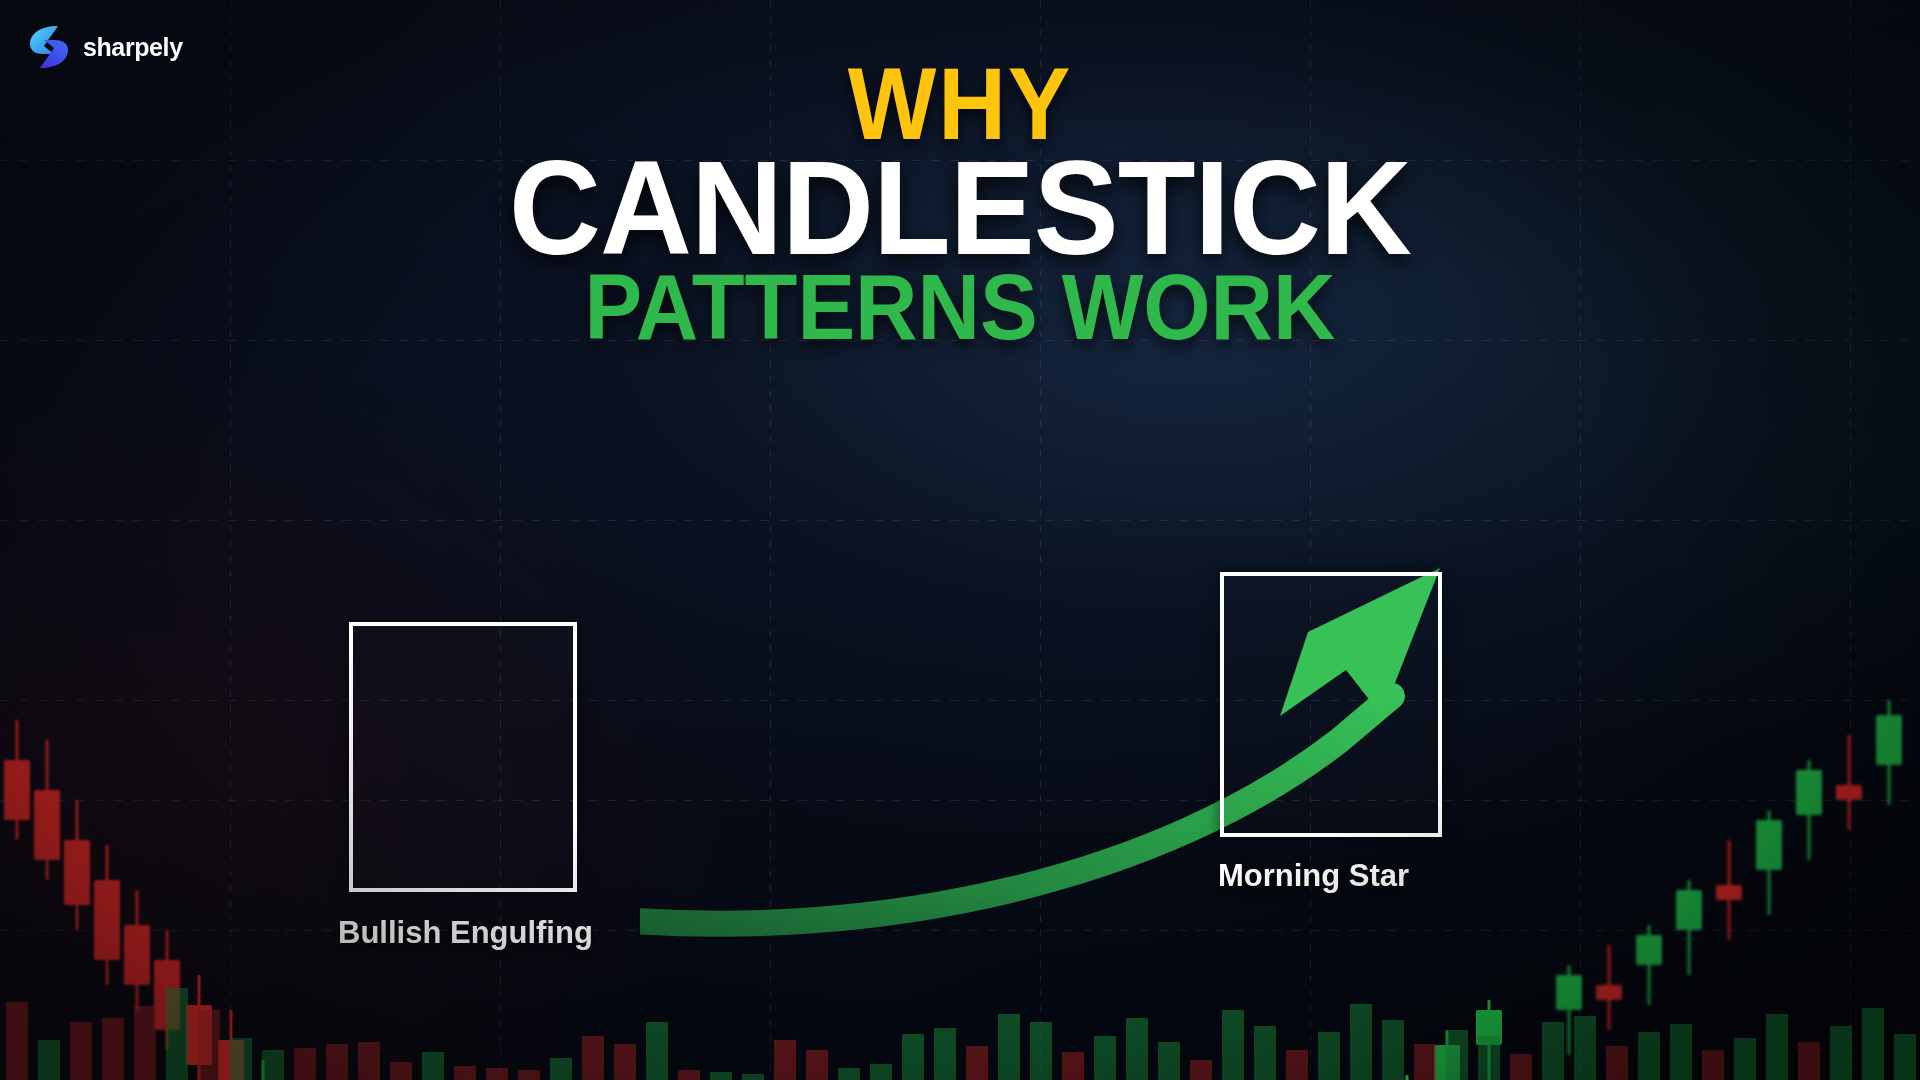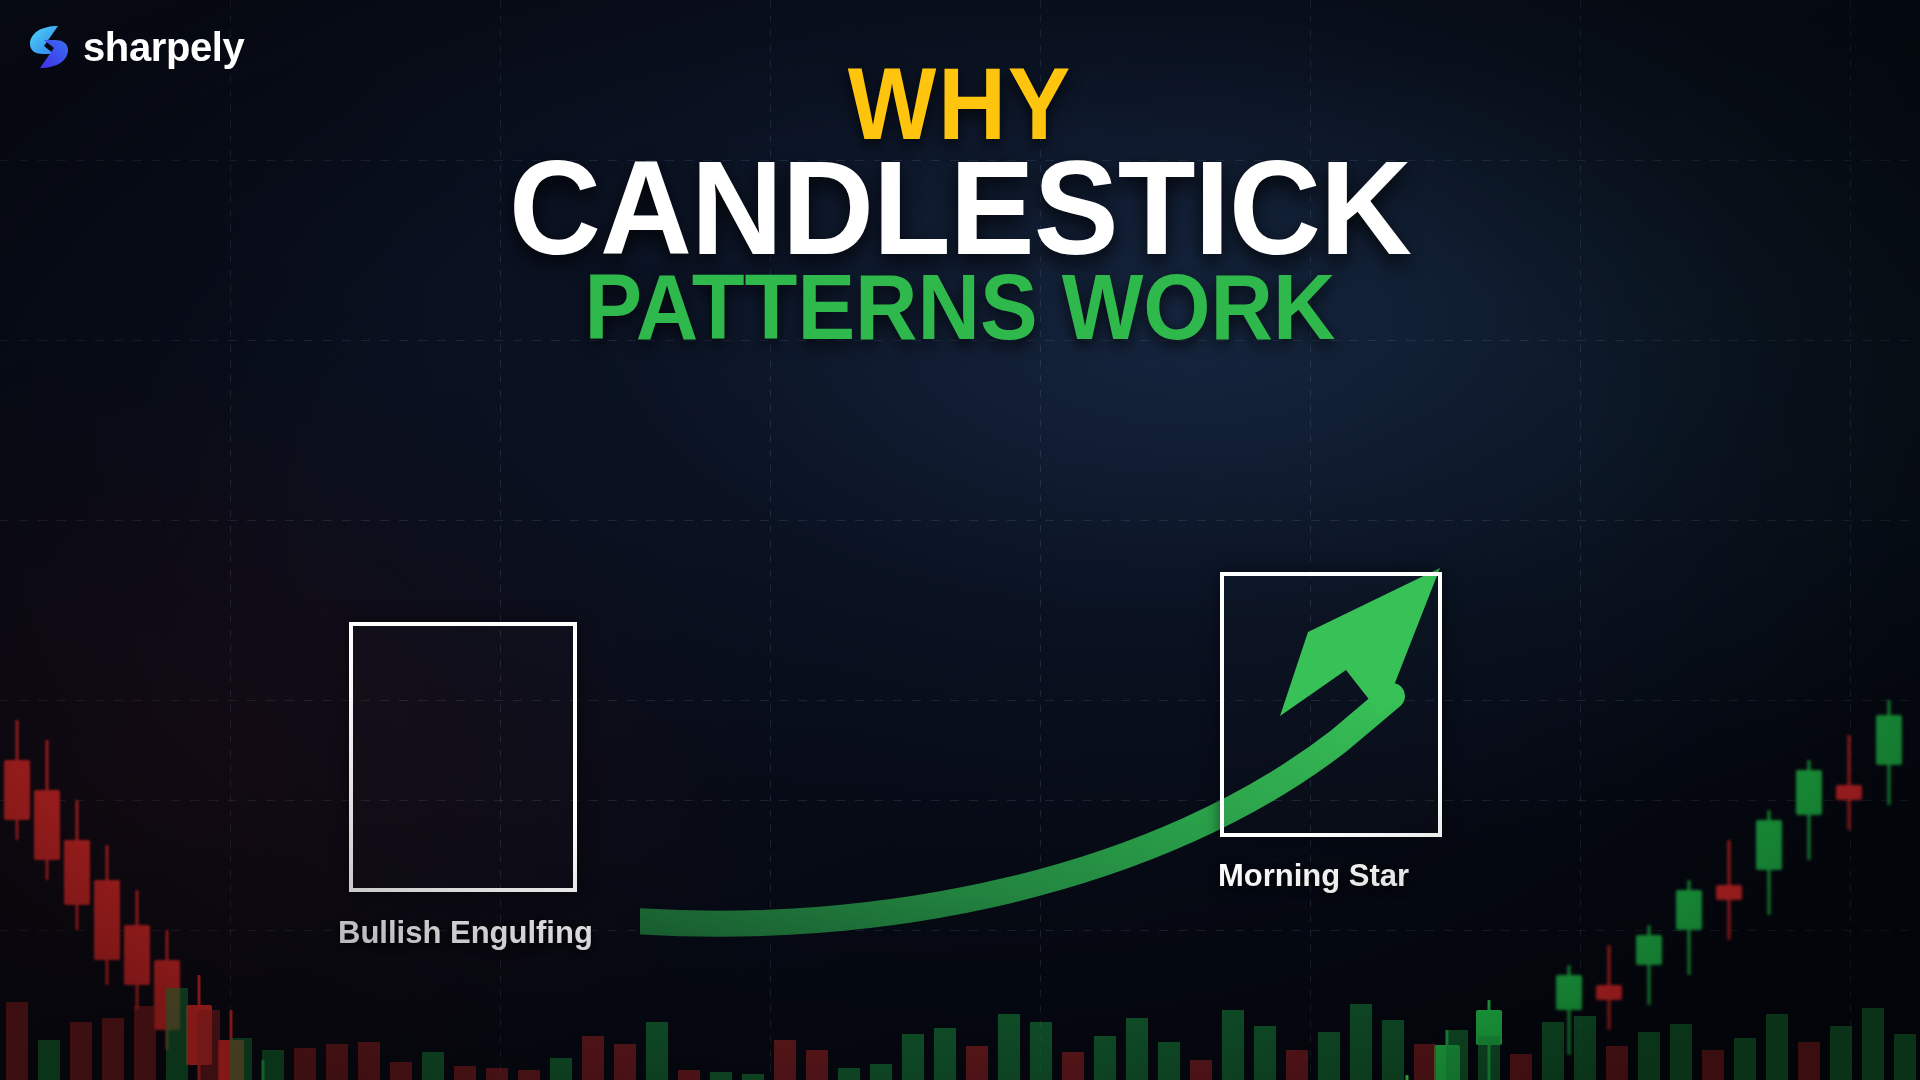--- a/index.html
+++ b/index.html
@@ -19,21 +19,21 @@
   
   .grid { position:absolute; inset:0; pointer-events:none; }
   .vline { position:absolute; top:0; bottom:0; width:1px;
     background:repeating-linear-gradient(to bottom, rgba(150,170,200,0.16) 0 7px, rgba(0,0,0,0) 7px 15px); }
   .hline { position:absolute; left:0; right:0; height:1px;
     background:repeating-linear-gradient(to right, rgba(150,170,200,0.14) 0 9px, rgba(0,0,0,0) 9px 19px); }
 
   
   #logo { position:absolute; left:28px; top:24px; display:flex; align-items:center; gap:13px; z-index:40; }
   #logo .mark { width:42px; height:46px; }
-  #logo .word { color:#fff; font-size:40px; font-weight:700; letter-spacing:-0.4px; line-height:1; }
+  #logo .word { color:#fff; font-size:25px; font-weight:700; letter-spacing:-0.4px; line-height:1; }
 
   
   #headline { position:absolute; left:0; right:0; top:58px; text-align:center; z-index:40;
     font-weight:800; font-stretch:condensed; line-height:0.92; }
   #headline .l1 { font-size:102px; color:#FFC40D; letter-spacing:2px;
       text-shadow:0 6px 16px rgba(0,0,0,0.75); transform:scaleX(0.92); }
   #headline .l2 { font-size:134px; color:#ffffff; letter-spacing:-1px; margin-top:-6px;
       text-shadow:0 8px 20px rgba(0,0,0,0.80); transform:scaleX(0.95); }
   #headline .l3 { font-size:92px; color:#2FB84B; letter-spacing:0px; margin-top:-4px;
       text-shadow:0 6px 16px rgba(0,0,0,0.75); transform:scaleX(0.94); }

